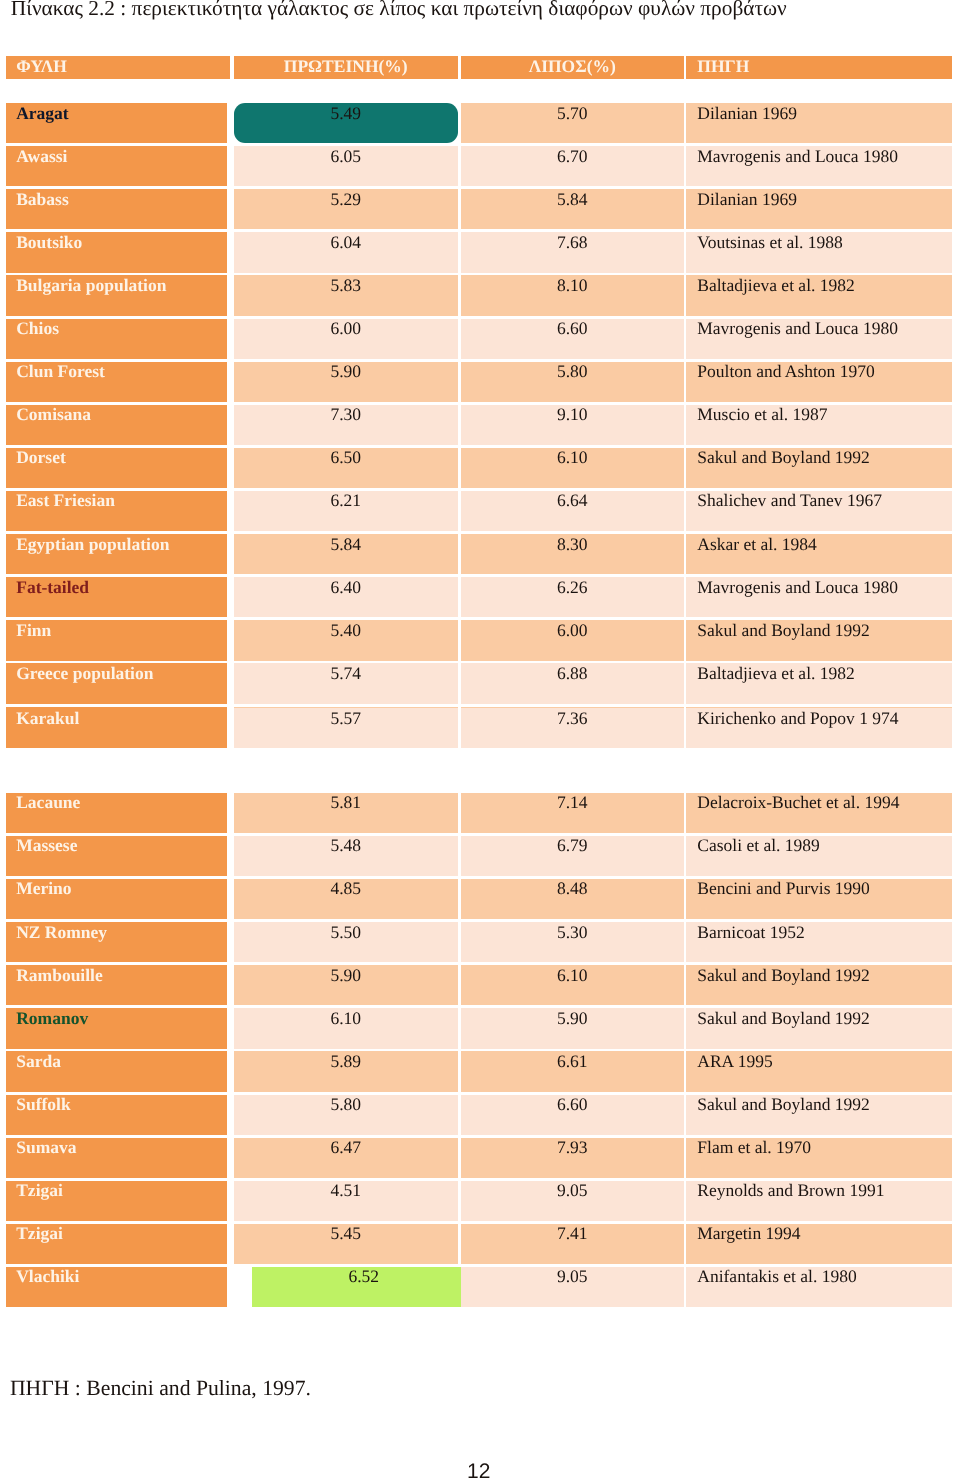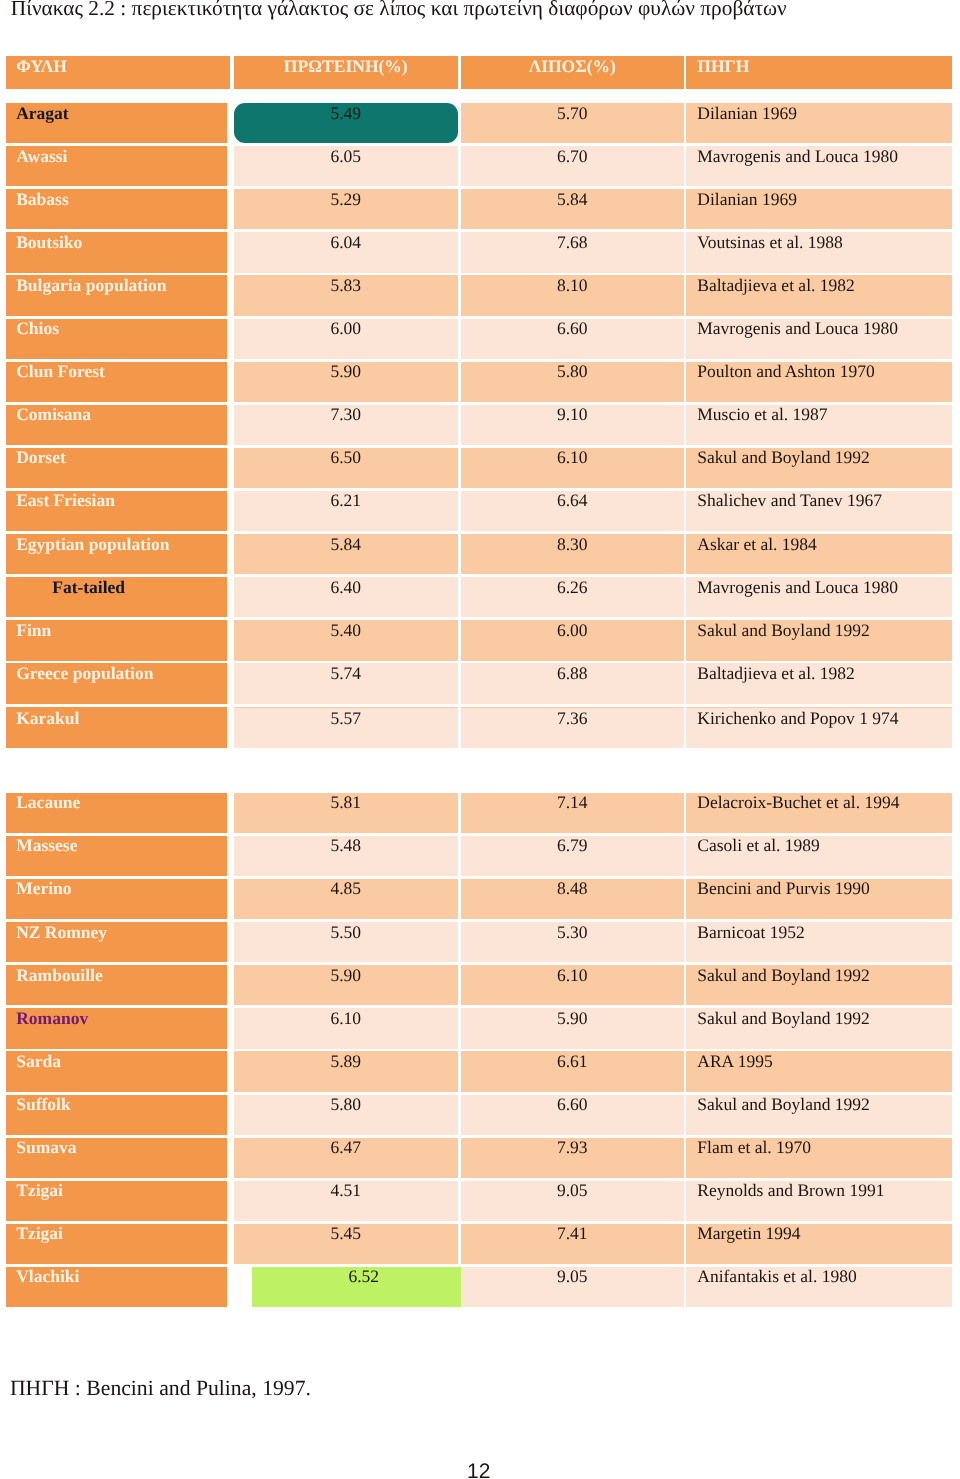--- a/index.html
+++ b/index.html
@@ -21,21 +21,21 @@
     left:10.8px; top:-1.9px;
     font-size:21.35px;
     line-height:21px;
     white-space:nowrap;
   }
 
   
   #table { position:absolute; left:0; top:0; width:960px; height:1320px; }
 
   .row  { position:absolute; left:0; width:960px; }
-  .hrow { top:55.7px;  height:33px;border-radius:9px;  }
+  .hrow { top:55.7px;  height:23px;border-radius:9px;  }
   .drow { height:40.25px; }
 
   .cell {
     position:absolute;
     top:0; height:100%;
     box-sizing:border-box;
     overflow:hidden;
   }
   .cell > .t {
     position:absolute;
@@ -243,21 +243,21 @@
         </div>
         <div class="cell col-fat" style="background: rgb(250, 203, 163);">
           <span class="t">8.30</span>
         </div>
         <div class="cell col-source" style="background: rgb(250, 203, 163);">
           <span class="t">Askar et al. 1984</span>
         </div>
       </div>
       <div class="row drow" style="top: 577.21px;">
         <div class="cell col-breed" style="background: rgb(243, 151, 74);">
-          <span class="t" style="color: #0f172a; margin-left: 36px;">Fat-tailed</span>
+          <span class="t" style="color: #7f1d1d;">Fat-tailed</span>
         </div>
         <div class="cell col-protein" style="background: rgb(252, 228, 214);">
           <span class="t">6.40</span>
         </div>
         <div class="cell col-fat" style="background: rgb(252, 228, 214);">
           <span class="t">6.26</span>
         </div>
         <div class="cell col-source" style="background: rgb(252, 228, 214);">
           <span class="t">Mavrogenis and Louca 1980</span>
         </div>
@@ -383,21 +383,21 @@
         </div>
         <div class="cell col-fat" style="background: rgb(250, 203, 163);">
           <span class="t">6.10</span>
         </div>
         <div class="cell col-source" style="background: rgb(250, 203, 163);">
           <span class="t">Sakul and Boyland 1992</span>
         </div>
       </div>
       <div class="row drow" style="top: 1008.31px;">
         <div class="cell col-breed" style="background: rgb(243, 151, 74);">
-          <span class="t" style="color: #701a75;">Romanov</span>
+          <span class="t" style="color: #14532d;">Romanov</span>
         </div>
         <div class="cell col-protein" style="background: rgb(252, 228, 214);">
           <span class="t">6.10</span>
         </div>
         <div class="cell col-fat" style="background: rgb(252, 228, 214);">
           <span class="t">5.90</span>
         </div>
         <div class="cell col-source" style="background: rgb(252, 228, 214);">
           <span class="t">Sakul and Boyland 1992</span>
         </div>

